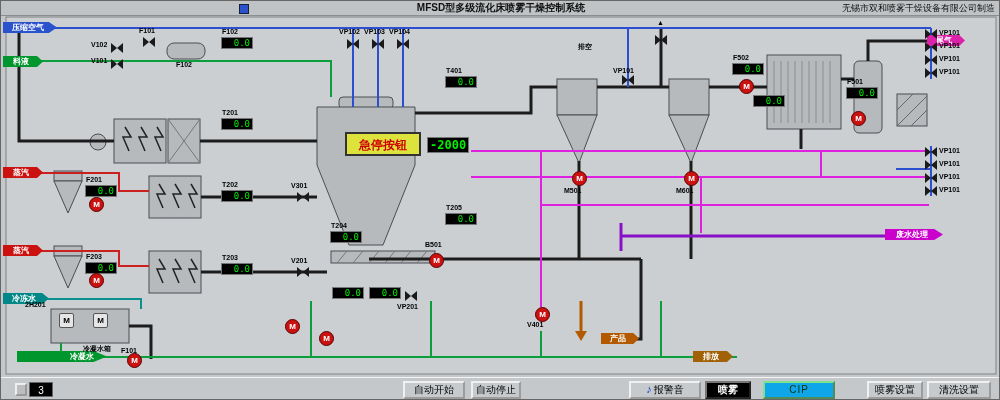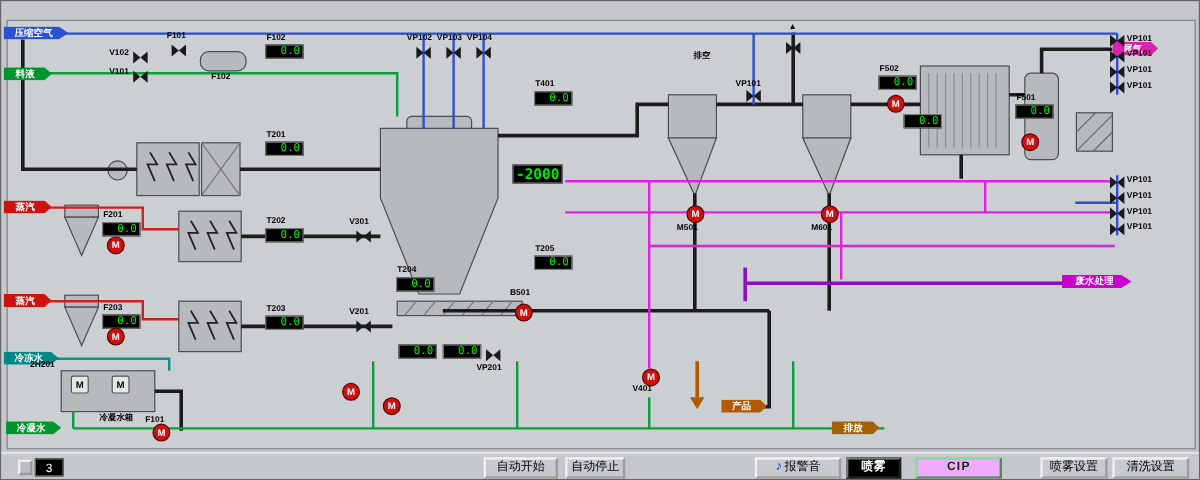--- a/index.html
+++ b/index.html
@@ -37,21 +37,21 @@
   
   #statusbar{position:absolute;left:0;top:376px;width:1000px;height:24px;background:#c4c8ca;border-top:1px solid #f4f4f4;z-index:40;}
   .mini-btn{position:absolute;left:14px;top:5px;width:12px;height:13px;background:#babec0;border:2px outset #eee;cursor:pointer;box-sizing:border-box;}
   .counter{position:absolute;left:28px;top:4px;width:24px;height:15px;background:#000;color:#fff;font-size:10px;
            text-align:center;line-height:15px;border:1px solid #666;box-sizing:border-box;}
   .status-strip{position:absolute;left:56px;top:3px;width:336px;height:18px;background:#0000b2;border:1px inset #888;
                 color:#00e646;font-size:11px;font-weight:bold;text-align:center;line-height:16px;box-sizing:border-box;}
   .btn{position:absolute;top:3px;height:18px;font-size:10px;line-height:13px;text-align:center;cursor:pointer;box-sizing:border-box;}
   .btn.raised{background:#c6cacc;color:#000;border:2px outset #f0f0f0;font-family:Liberation Serif, serif;}
   .btn.dark{background:#000000;color:#fff;border:2px outset #777;font-weight:bold;}
-  .btn.green{background:#f0abfc;color:#00330a;border:2px outset #7fe08f;font-weight:bold;letter-spacing:1px;}
+  .btn.green{background:#0ea5e9;color:#00330a;border:2px outset #7fe08f;font-weight:normal;letter-spacing:1px;}
   .spk{color:#1144cc;font-size:11px;margin-right:2px;}
 </style>
 </head>
 <body>
 
 <div id="stage">
 
   <div id="diagram">
     <svg id="pipes" width="1000" height="400" viewBox="0 0 1000 400">
       <rect x="5" y="16" width="990" height="357" fill="#cbcfd2" stroke="#7e8284"></rect>
@@ -180,26 +180,27 @@
         <line x1="820" y1="150" x2="820" y2="176"></line>
       </g>
 
       <line x1="620" y1="235" x2="884" y2="235" stroke="#8a10c8" stroke-width="3"></line>
       <line x1="620" y1="222" x2="620" y2="250" stroke="#8a10c8" stroke-width="3"></line>
 
       <line x1="580" y1="300" x2="580" y2="330" stroke="#b35900" stroke-width="3"></line>
       <polygon points="574,330 586,330 580,340" fill="#b35900"></polygon>
     </svg>
 
+    <div id="estop">急停按钮</div>
   <div class="tag" style="left: 2px; top: 21px; background: rgb(41, 82, 204); width: 50px;">压缩空气</div>
       <div class="tag" style="left: 2px; top: 55px; background: rgb(0, 150, 46); width: 36px;">料液</div>
       <div class="tag" style="left: 2px; top: 166px; background: rgb(204, 17, 17); width: 36px;">蒸汽</div>
       <div class="tag" style="left: 2px; top: 244px; background: rgb(204, 17, 17); width: 36px;">蒸汽</div>
       <div class="tag" style="left: 2px; top: 292px; background: rgb(0, 136, 136); width: 42px;">冷冻水</div>
-      <div class="tag" style="left: 4px; top: 350px; background: rgb(0, 150, 46); width: 42px;">冷凝水</div>
+      <div class="tag" style="left: 16px; top: 350px; background: rgb(0, 150, 46); width: 42px; padding-left: 44px;">冷凝水</div>
       <div class="tag" style="left: 926px; top: 34px; background: rgb(221, 34, 170); width: 34px;">尾气</div>
       <div class="tag" style="left: 600px; top: 332px; background: rgb(179, 89, 0); width: 34px;">产品</div>
       <div class="tag" style="left: 884px; top: 228px; background: rgb(204, 0, 204); width: 54px;">废水处理</div>
       <div class="tag" style="left: 692px; top: 350px; background: #a16207; width: 36px;">排放</div>
       <div class="dlabel" style="left: 221px; top: 27px;">F102</div>
       <div class="display" style="left: 220px; top: 36px;">0.0</div>
       <div class="dlabel" style="left: 221px; top: 108px;">T201</div>
       <div class="display" style="left: 220px; top: 117px;">0.0</div>
       <div class="dlabel" style="left: 221px; top: 180px;">T202</div>
       <div class="display" style="left: 220px; top: 189px;">0.0</div>
@@ -278,20 +279,25 @@
       <div class="slabel" style="left: 938px; top: 28px;">VP101</div>
       <div class="slabel" style="left: 938px; top: 41px;">VP101</div>
       <div class="slabel" style="left: 938px; top: 54px;">VP101</div>
       <div class="slabel" style="left: 938px; top: 67px;">VP101</div>
       <div class="slabel" style="left: 938px; top: 146px;">VP101</div>
       <div class="slabel" style="left: 938px; top: 159px;">VP101</div>
       <div class="slabel" style="left: 938px; top: 172px;">VP101</div>
       <div class="slabel" style="left: 938px; top: 185px;">VP101</div>
     </div>
 
+  <div id="titlebar">
+    <div id="win-icon"></div>
+    <div id="title">MFSD型多级流化床喷雾干燥控制系统</div>
+    <div id="mfr">无锡市双和喷雾干燥设备有限公司制造</div>
+  </div>
 
 
   <div id="statusbar">
     <div class="mini-btn"></div>
     <div class="counter">3</div>
   <div class="btn raised" style="left: 402px; top: 3px; width: 62px;"><span>自动开始</span></div>
       <div class="btn raised" style="left: 470px; top: 3px; width: 50px;"><span>自动停止</span></div>
       <div class="btn raised" style="left: 628px; top: 3px; width: 72px;"><span class="spk">♪</span><span>报警音</span></div>
       <div class="btn dark" style="left: 704px; top: 3px; width: 46px;"><span>喷雾</span></div>
       <div class="btn green" style="left: 762px; top: 3px; width: 72px;"><span>CIP</span></div>

